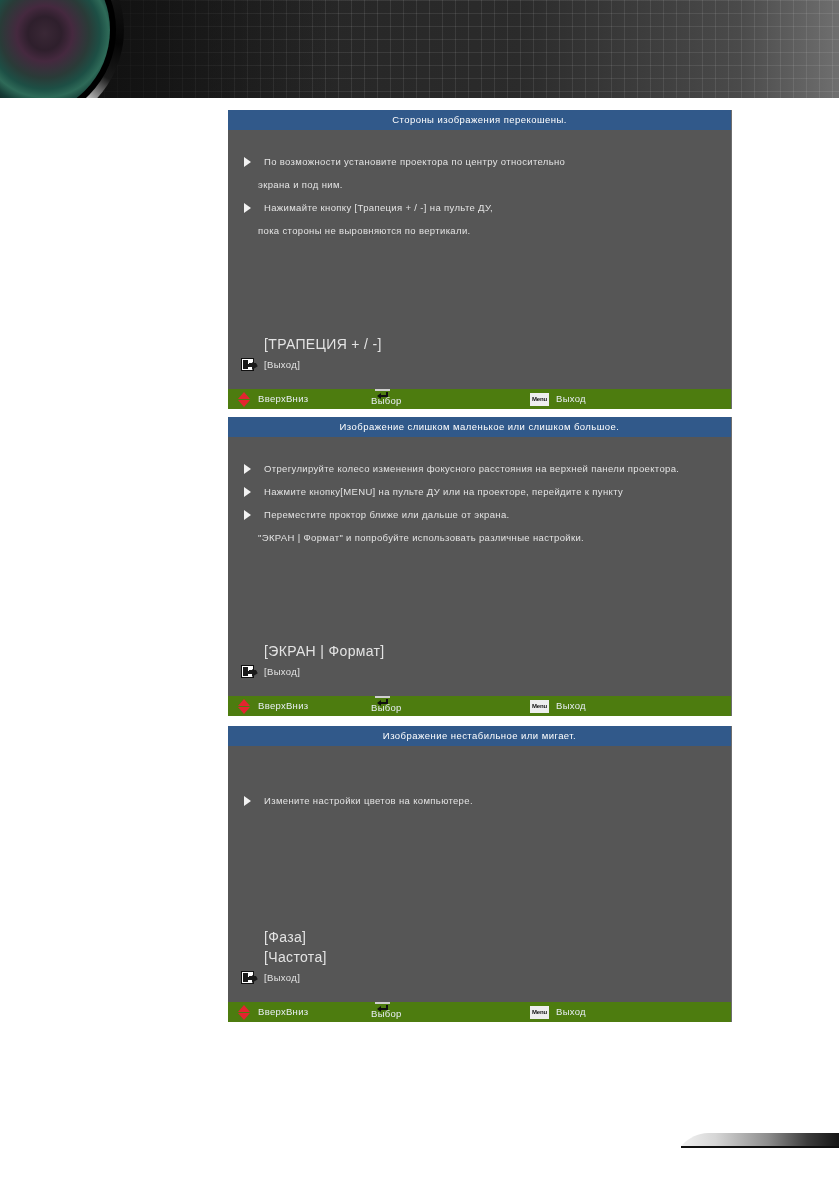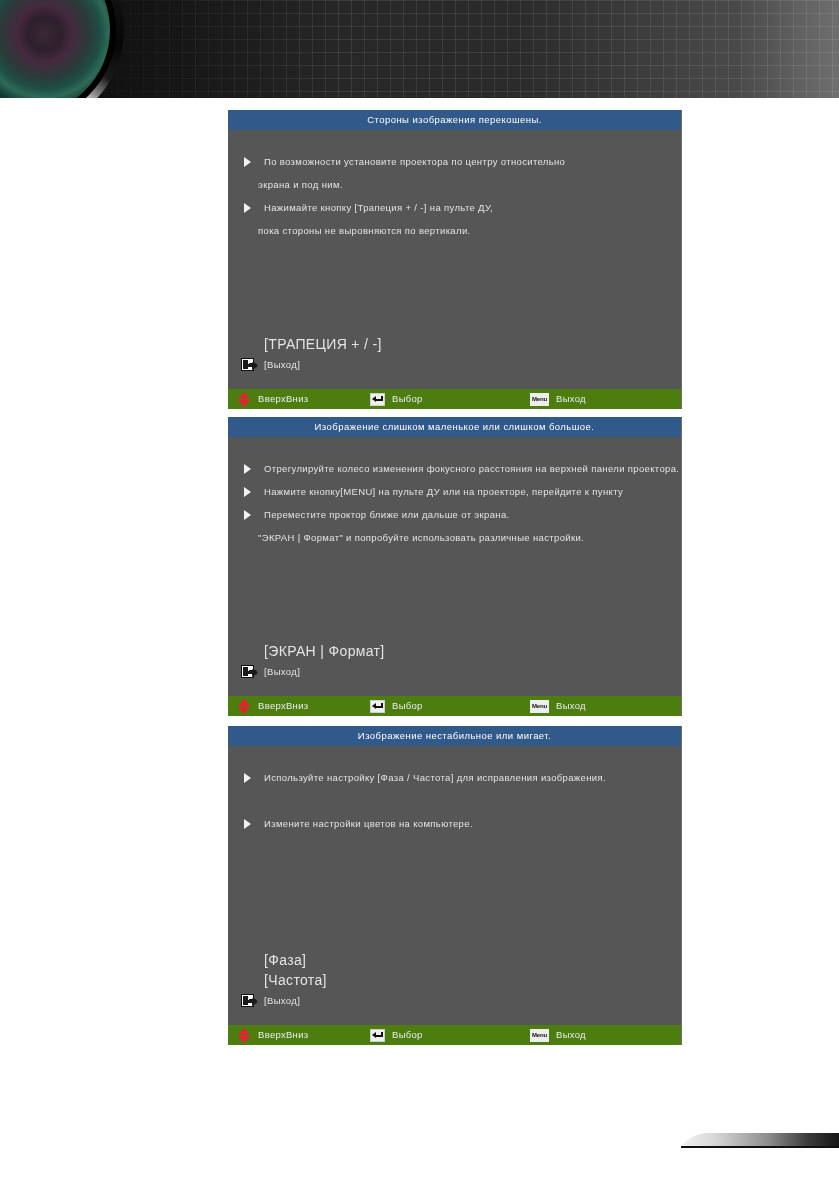--- a/index.html
+++ b/index.html
@@ -104,21 +104,21 @@
     top: 1131px;
     width: 158px;
     height: 22px;
     z-index: 2;
   }
 
   
   .osd {
     position: absolute;
     left: 228px;
-    width: 454px;
+    width: 504px;
     background: #565656;
     border-right: 1px solid #6e6e6e;
     box-sizing: border-box;
     overflow: hidden;
   }
   .osd-title {
     height: 20px;
     line-height: 20px;
     background: #31598a;
     color: #ffffff;
@@ -242,21 +242,21 @@
   }
   .foot-item {
     position: absolute;
     top: 0;
     height: 20px;
     line-height: 20px;
     display: flex;
     align-items: center;
   }
   .foot-1 { left: 10px; }
-  .foot-2 { left: 142px; }
+  .foot-2 { left: 136px; flex-direction: column; }
   .foot-3 { left: 302px; }
   .foot-label { margin-left: 7px; }
 
   
   .updown-icon {
     position: relative;
     width: 13px;
     height: 15px;
   }
   .updown-icon::before {
@@ -407,21 +407,20 @@
         <div class="foot-item foot-3">
           <span class="menu-icon">Menu</span>
           <span class="foot-label">Выход</span>
         </div>
       </div>
     </div>
     <div class="osd" style="top: 726px;">
       <div class="osd-title">Изображение нестабильное или мигает.</div>
       <div class="osd-body">
         <div class="osd-spacer" style="height: 20px;"></div>
-        <div class="osd-line"><span class="bullet-arrow"></span><span>Используйте настройку [Фаза / Частота] для исправления изображения.</span></div>
         <div class="osd-line cont"><span></span></div>
         <div class="osd-line"><span class="bullet-arrow"></span><span>Измените настройки цветов на компьютере.</span></div>
         <div class="osd-spacer"></div>
         <div class="osd-spacer"></div>
         <div class="osd-spacer"></div>
         <div class="osd-spacer"></div>
         <div class="osd-spacer"></div>
         <div class="osd-ref">[Фаза]</div>
         <div class="osd-ref">[Частота]</div>
         <div class="exit-row"><span class="exit-icon"></span><span class="exit-arrow-stem"></span><span class="exit-arrow"></span><span>[Выход]</span></div>

